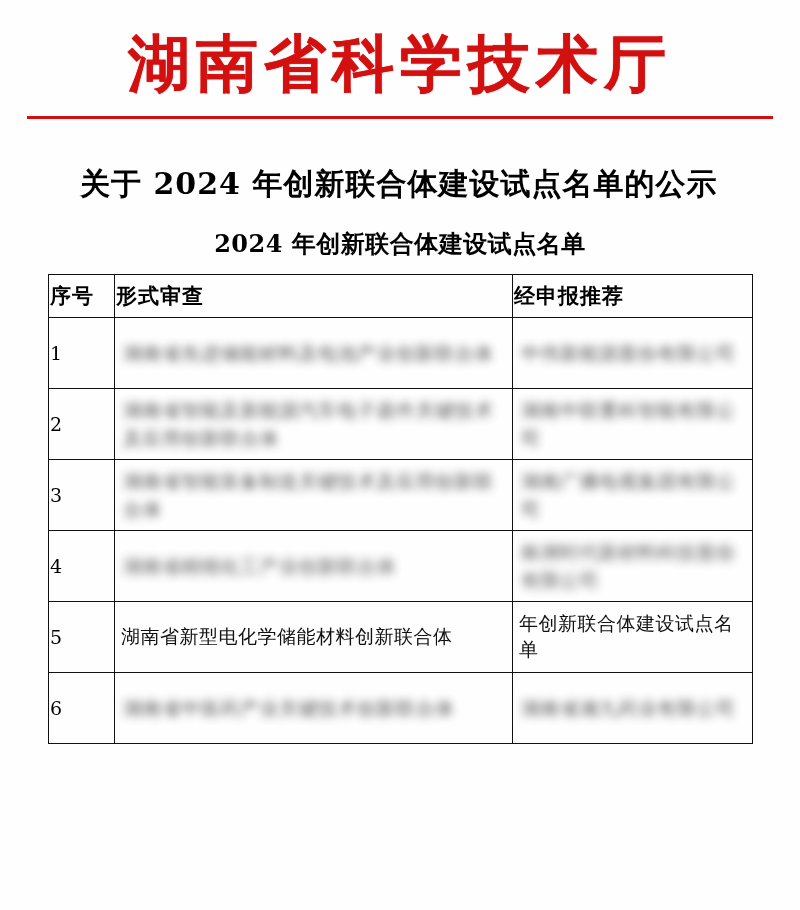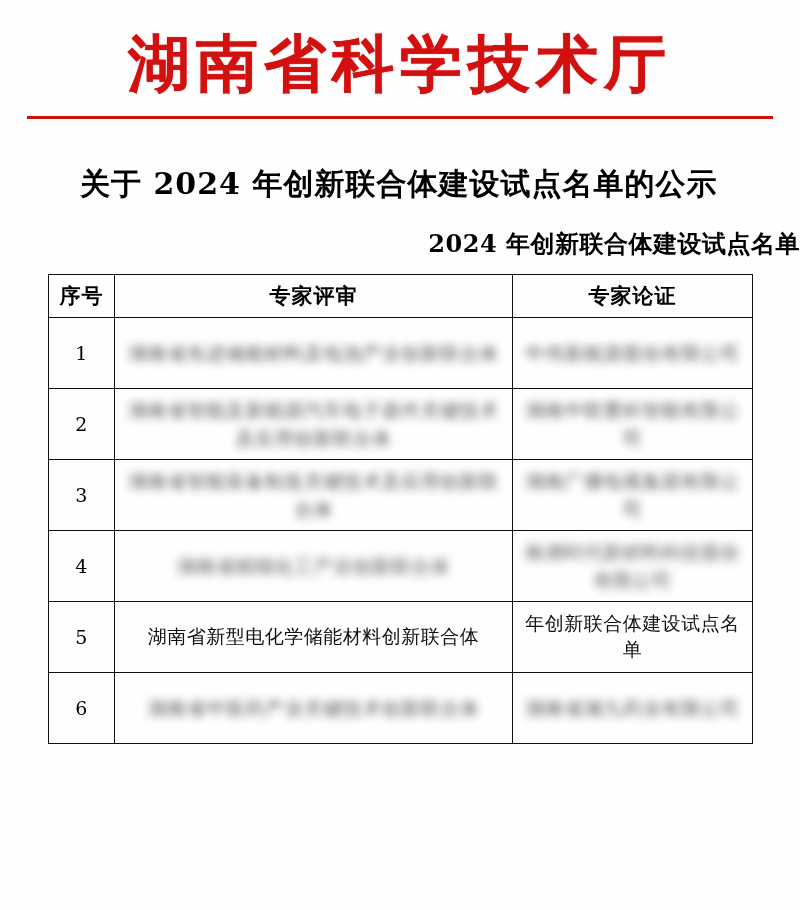--- a/index.html
+++ b/index.html
@@ -67,41 +67,41 @@
     font-family: "DejaVu Serif", "Liberation Serif", serif;
   }
   .body-text .indent {
     text-indent: 2em;
     display: block;
   }
 
   
   .table-caption {
     margin: 22px auto 0 auto;
-    text-align: right;
+    text-align: center;
     font-family: "DejaVu Serif", "Liberation Serif", serif;
     font-weight: bold;
     font-size: 24px;
     letter-spacing: 0.5px;
   }
 
   
   .table-wrap {
     margin: 14px auto 0 auto;
     width: 704px;
   }
   table.list-table {
     width: 100%;
     border-collapse: collapse;
     table-layout: fixed;
   }
   table.list-table th,
   table.list-table td {
     border: 1px solid #111;
-    text-align: center;
+    text-align: left;
     vertical-align: middle;
     font-family: "DejaVu Serif", "Liberation Serif", serif;
   }
   table.list-table th {
     font-size: 21px;
     font-weight: bold;
     height: 40px;
     letter-spacing: 1px;
   }
   table.list-table td {
@@ -147,22 +147,22 @@
   <div class="table-wrap">
     <table class="list-table">
       <colgroup>
         <col class="c-no">
         <col class="c-name">
         <col class="c-lead">
       </colgroup>
       <thead>
         <tr>
           <th>序号</th>
-          <th>专家评审</th>
-          <th>专家论证</th>
+          <th>形式审查</th>
+          <th>经申报推荐</th>
         </tr>
       </thead>
       <tbody>
         <tr>
           <td>1</td>
           <td class="cell-blur">湖南省先进储能材料及电池产业创新联合体</td>
           <td class="cell-blur">中伟新能源股份有限公司</td>
         </tr>
         <tr>
           <td class="tall">2</td>

